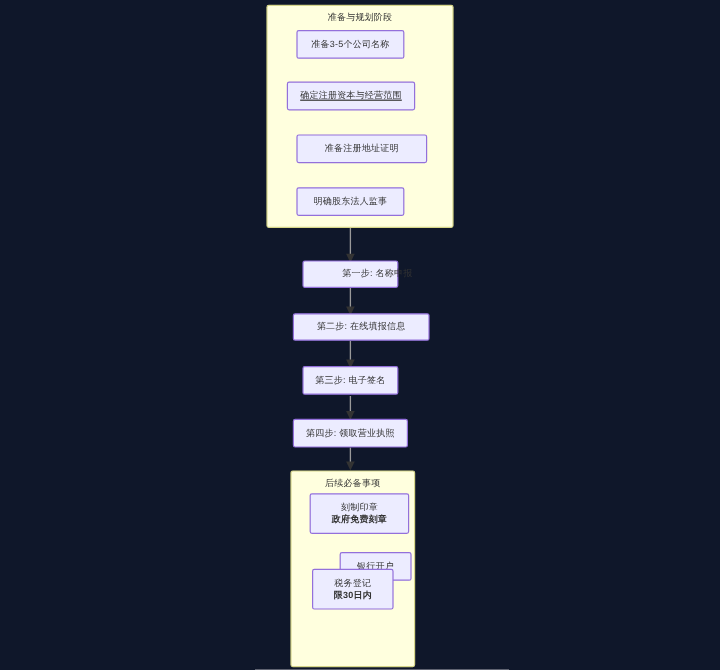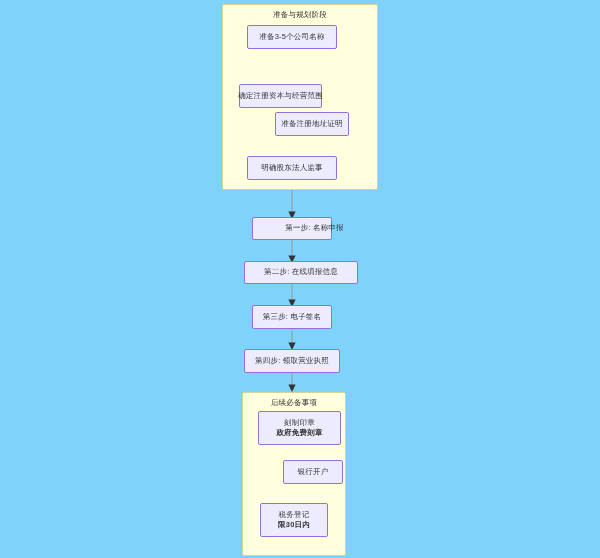--- a/index.html
+++ b/index.html
@@ -11,21 +11,21 @@
     width: 600px;
     height: 558px;
     font-family: "Liberation Sans", "DejaVu Sans", sans-serif;
     overflow: hidden;
   }
 
   #flowchart {
     position: relative;
     width: 600px;
     height: 558px;
-    background: #7dd3fc;
+    background: #0f172a;
   }
 
   
   .subgraph {
     position: absolute;
     background: #ffffde;
     border: 1px solid #d6d68a;
     border-radius: 2px;
     box-sizing: border-box;
   }
@@ -118,25 +118,25 @@
   </svg>
 
   <div class="subgraph" style="left:222px; top:4px; width:156px; height:186px;">
     <div class="subgraph-title">准备与规划阶段</div>
   </div>
 
   <div class="node" style="left:247px; top:25px; width:90px; height:24px;">
     <span>准备3-5个公司名称</span>
   </div>
 
-  <div class="node" style="left:239px; top:84px; width:83px; height:24px;">
+  <div class="node" style="left:239px; top:68px; width:107px; height:24px;text-decoration:underline;">
     <span>确定注册资本与经营范围</span>
   </div>
 
-  <div class="node" style="left:247px; top:112px; width:74px; height:24px;margin-left:28px;">
+  <div class="node" style="left:247px; top:112px; width:109px; height:24px;">
     <span>准备注册地址证明</span>
   </div>
 
   <div class="node" style="left:247px; top:156px; width:90px; height:24px;">
     <span>明确股东法人监事</span>
   </div>
 
   <div class="node" style="left:252px; top:217px; width:80px; height:23px;padding-left:45px;">
     <span>第一步: 名称申报</span>
   </div>
@@ -159,18 +159,18 @@
 
   <div class="node" style="left:258px; top:411px; width:83px; height:34px;">
     <span class="line1">刻制印章</span>
     <span class="line2">政府免费刻章</span>
   </div>
 
   <div class="node" style="left:264px; top:460px; width:60px; height:24px;margin-left:19px;">
     <span class="line1">银行开户</span>
   </div>
 
-  <div class="node" style="left:260px; top:503px; width:68px; height:34px;">
+  <div class="node" style="left:260px; top:474px; width:68px; height:34px;">
     <span class="line1">税务登记</span>
     <span class="line2">限30日内</span>
   </div>
 
 </div>
 
 </body></html>

